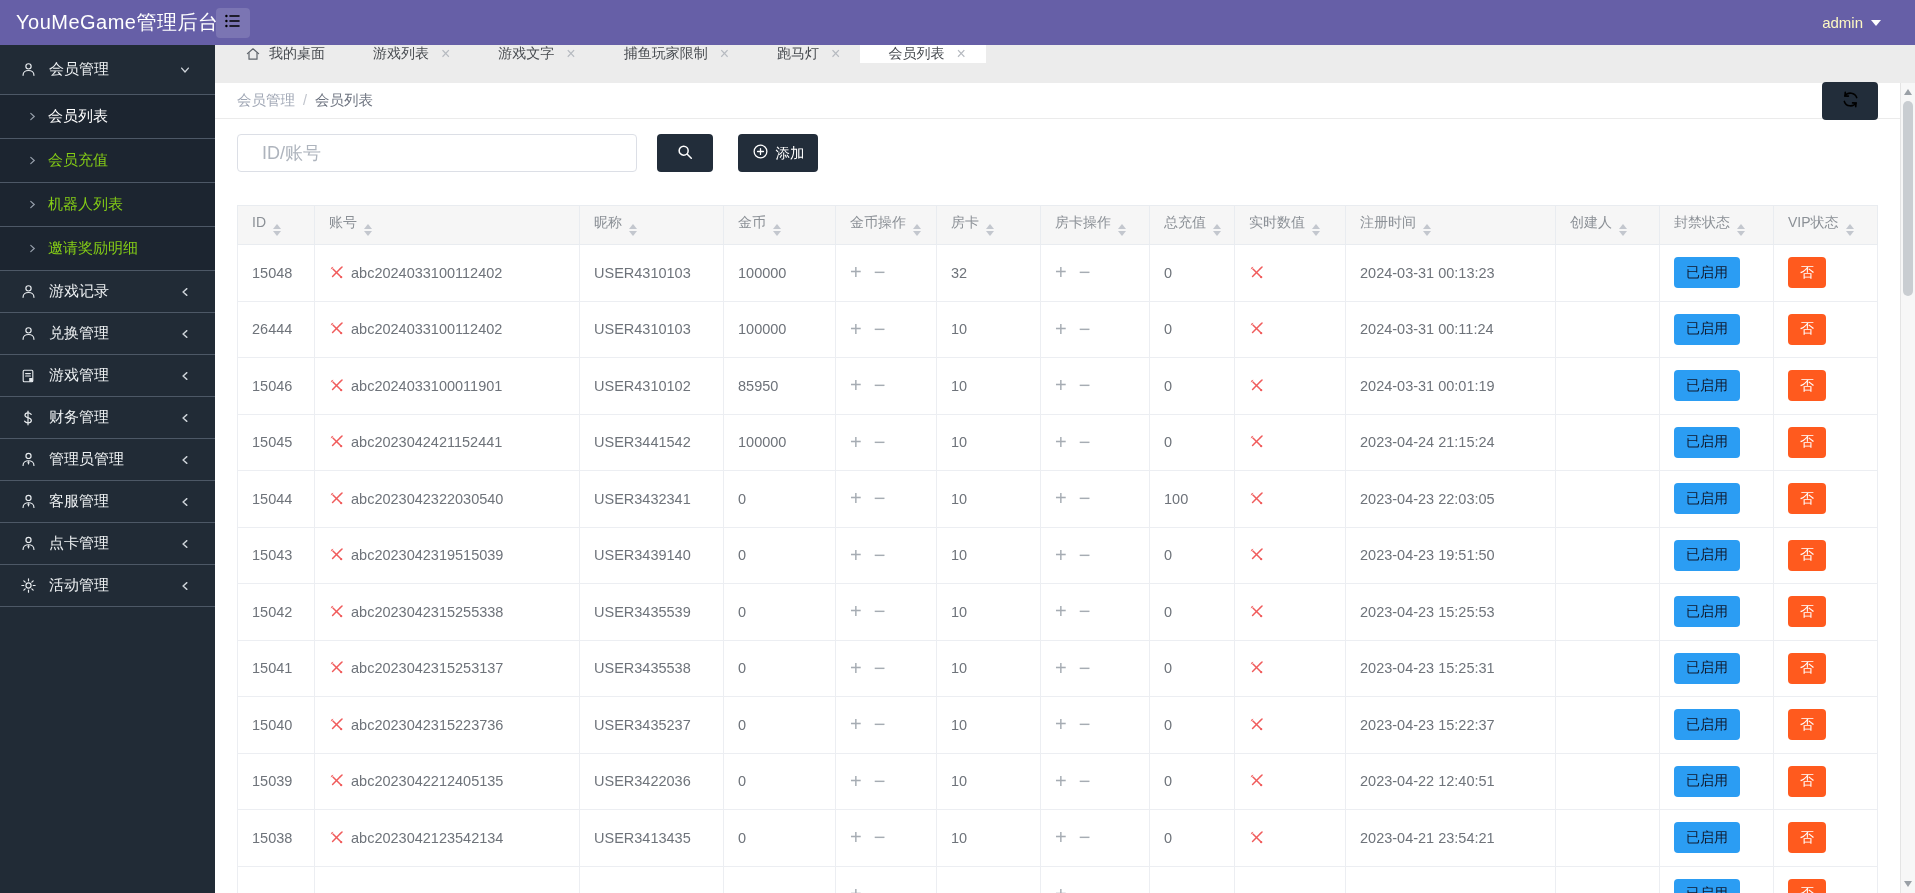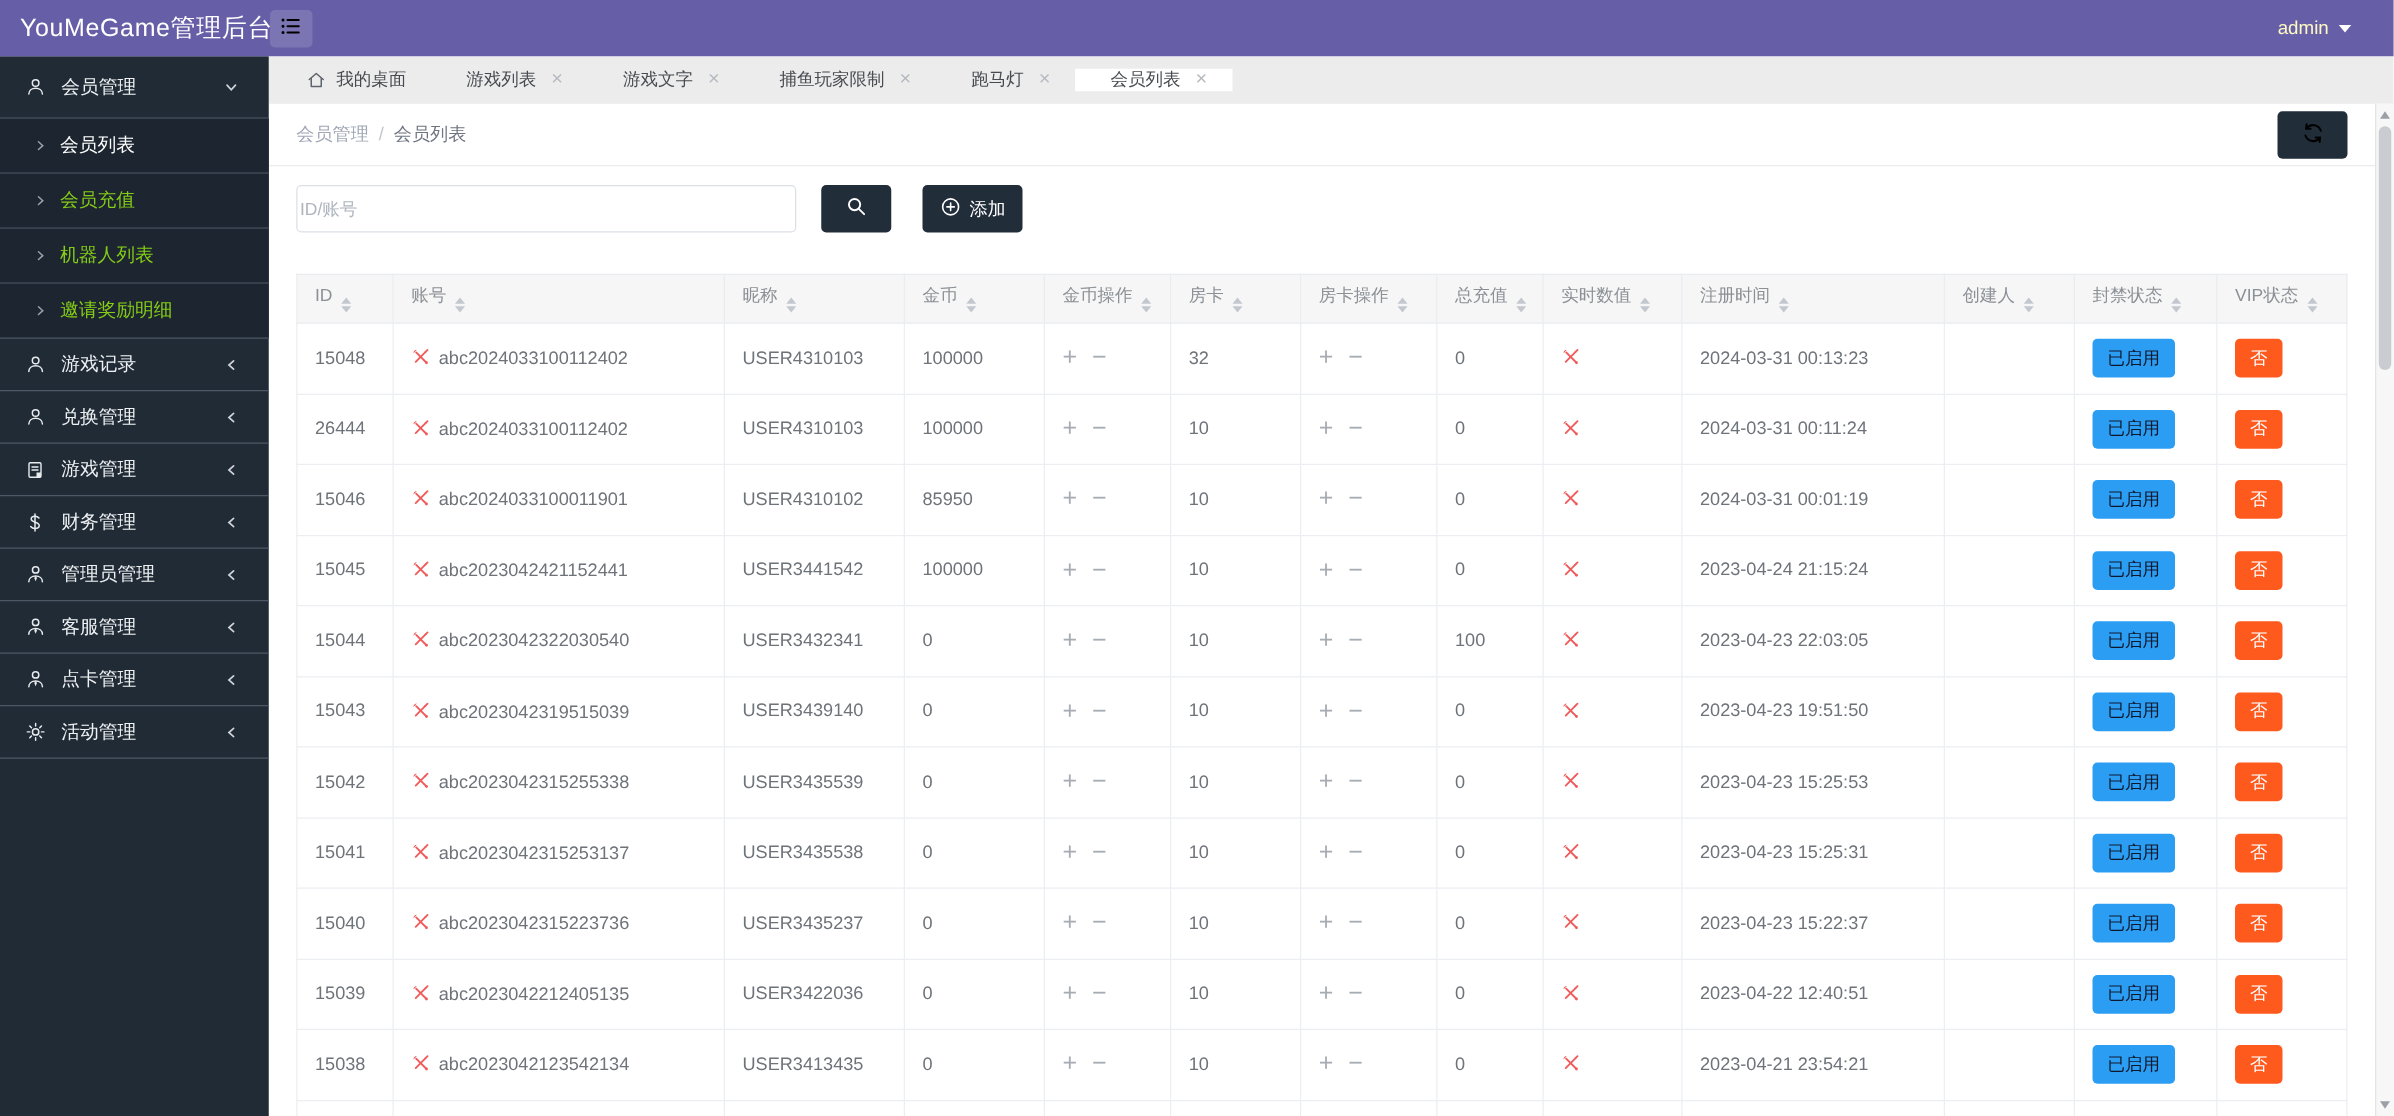--- a/index.html
+++ b/index.html
@@ -23,35 +23,35 @@
   .nav-item.expanded{height:50px;}
   .nav-icon{width:20px;display:flex;justify-content:center;margin-right:11px;color:#e8ecef;}
   .nav-chevron{margin-left:auto;color:#cfd4da;display:flex;}
   .sub-item{height:44px;display:flex;align-items:center;padding-left:27px;background:var(--sidebar-sub);border-bottom:1px solid #4d5866;color:#84cc16;font-size:15px;cursor:pointer;}
   .sub-item.active{color:#ffffff;}
   .sub-arrow{margin-right:10px;color:#97a0ab;display:flex;}
 
   
   .main{position:absolute;top:45px;left:215px;right:0;bottom:0;background:#fff;overflow:hidden;}
 
-  .tabbar{height:38px;background:var(--tab-bar);display:flex;align-items:center;padding-left:10px;}
+  .tabbar{height:38px;background:var(--tab-bar);display:flex;align-items:flex-start;padding-left:10px;}
   .tab{display:flex;align-items:center;padding:0 20px;color:#474b50;font-size:14px;cursor:pointer;white-space:nowrap;}
   .tab.active{background:#fff;}
   .tab .home{display:flex;margin-right:8px;color:#5f646b;}
   .tab .close{margin-left:12px;color:#b6bac0;font-size:16px;line-height:1;}
 
-  .crumbrow{height:50px;display:flex;align-items:center;padding:0 37px 0 22px;border-bottom:1px solid #ebebeb;}
+  .crumbrow{height:36px;display:flex;align-items:center;padding:0 37px 0 22px;border-bottom:1px solid #ebebeb;}
   .crumb{font-size:14.5px;}
   .crumb .c1{color:#a0a7b5;cursor:pointer;}
   .crumb .sep{color:#c0c4cc;margin:0 8px;}
   .crumb .c2{color:#6e7480;}
   .refresh{margin-left:auto;width:56px;height:38px;background:var(--dark-btn);border:none;border-radius:4px;display:flex;align-items:center;justify-content:center;cursor:pointer;}
 
   .toolbar{margin:15px 0 0 22px;display:flex;align-items:center;}
-  .search-input{width:400px;height:38px;border:1px solid #dcdfe6;border-radius:4px;padding:0 2px;font-size:14px;color:#333;outline:none;}
+  .search-input{width:400px;height:38px;border:1px solid #dcdfe6;border-radius:4px;padding:0 24px;font-size:18px;color:#333;outline:none;}
   .search-input::placeholder{color:#aeb4bd;}
   .dark-btn{height:38px;background:var(--dark-btn);border:none;border-radius:4px;color:#fff;display:flex;align-items:center;justify-content:center;cursor:pointer;font-size:14.5px;}
   .btn-search{width:56px;margin-left:20px;}
   .btn-add{width:80px;margin-left:25px;gap:7px;justify-content:center;}
 
   
   table{border-collapse:collapse;table-layout:fixed;width:1640px;margin:33px 0 0 22px;}
   th{height:39px;background:#f6f6f6;border:1px solid #e9ecf0;font-weight:normal;color:#8b9096;font-size:14px;text-align:left;padding-left:14px;white-space:nowrap;}
   td{height:56.5px;border:1px solid #eceef2;color:#6e737a;font-size:14.5px;padding-left:14px;white-space:nowrap;overflow:hidden;}
   .carets{display:inline-flex;flex-direction:column;margin-left:7px;vertical-align:-2px;gap:2px;}

